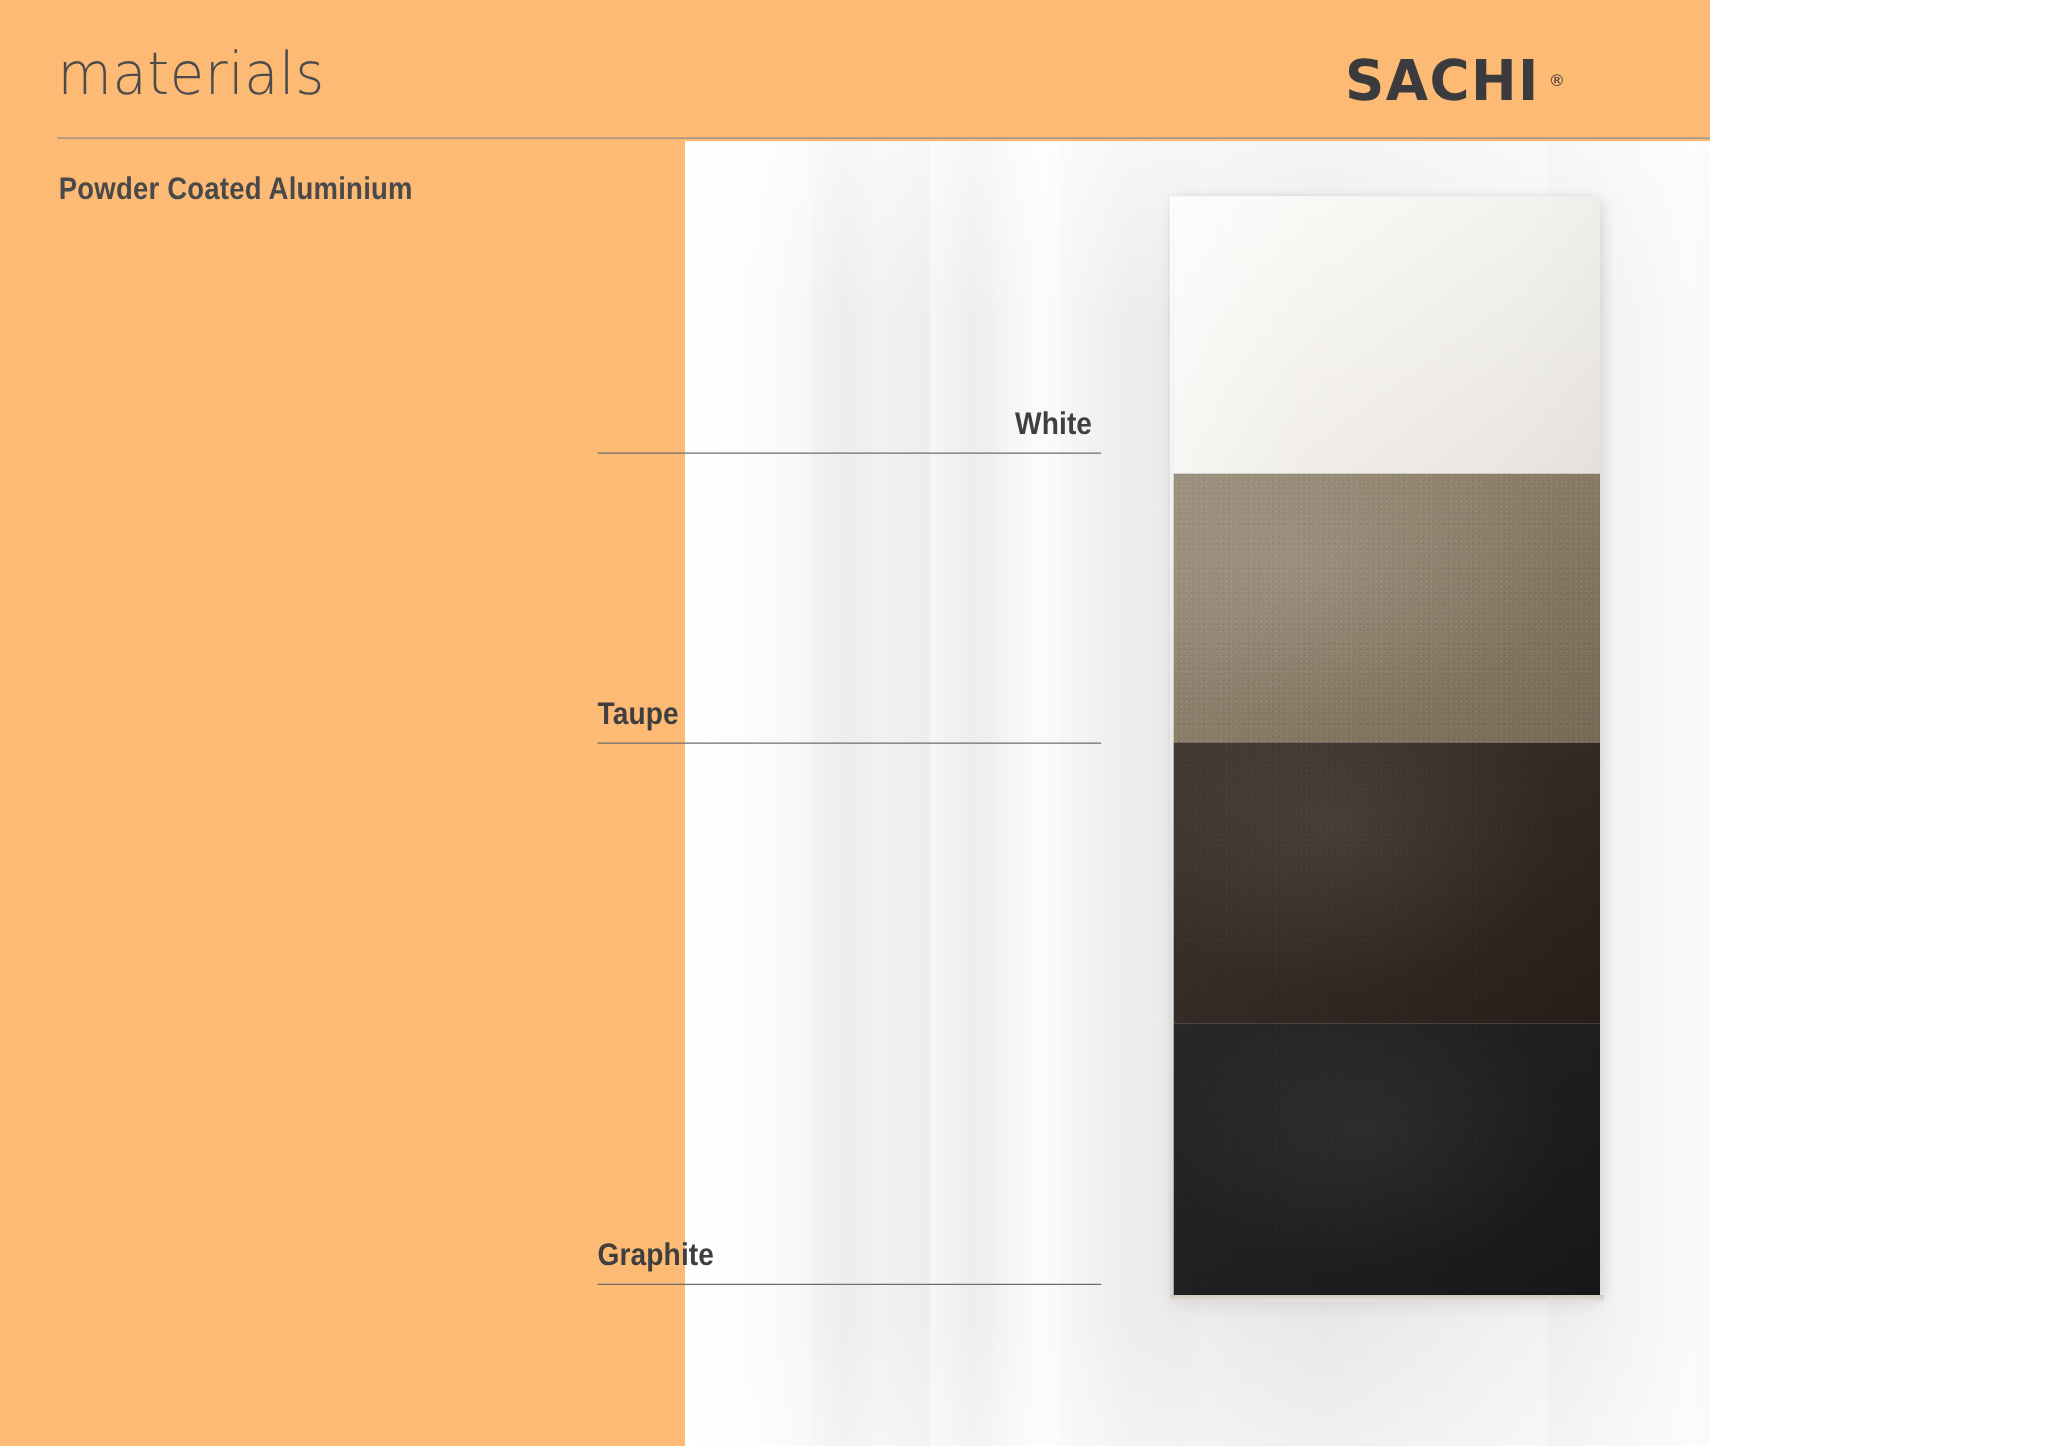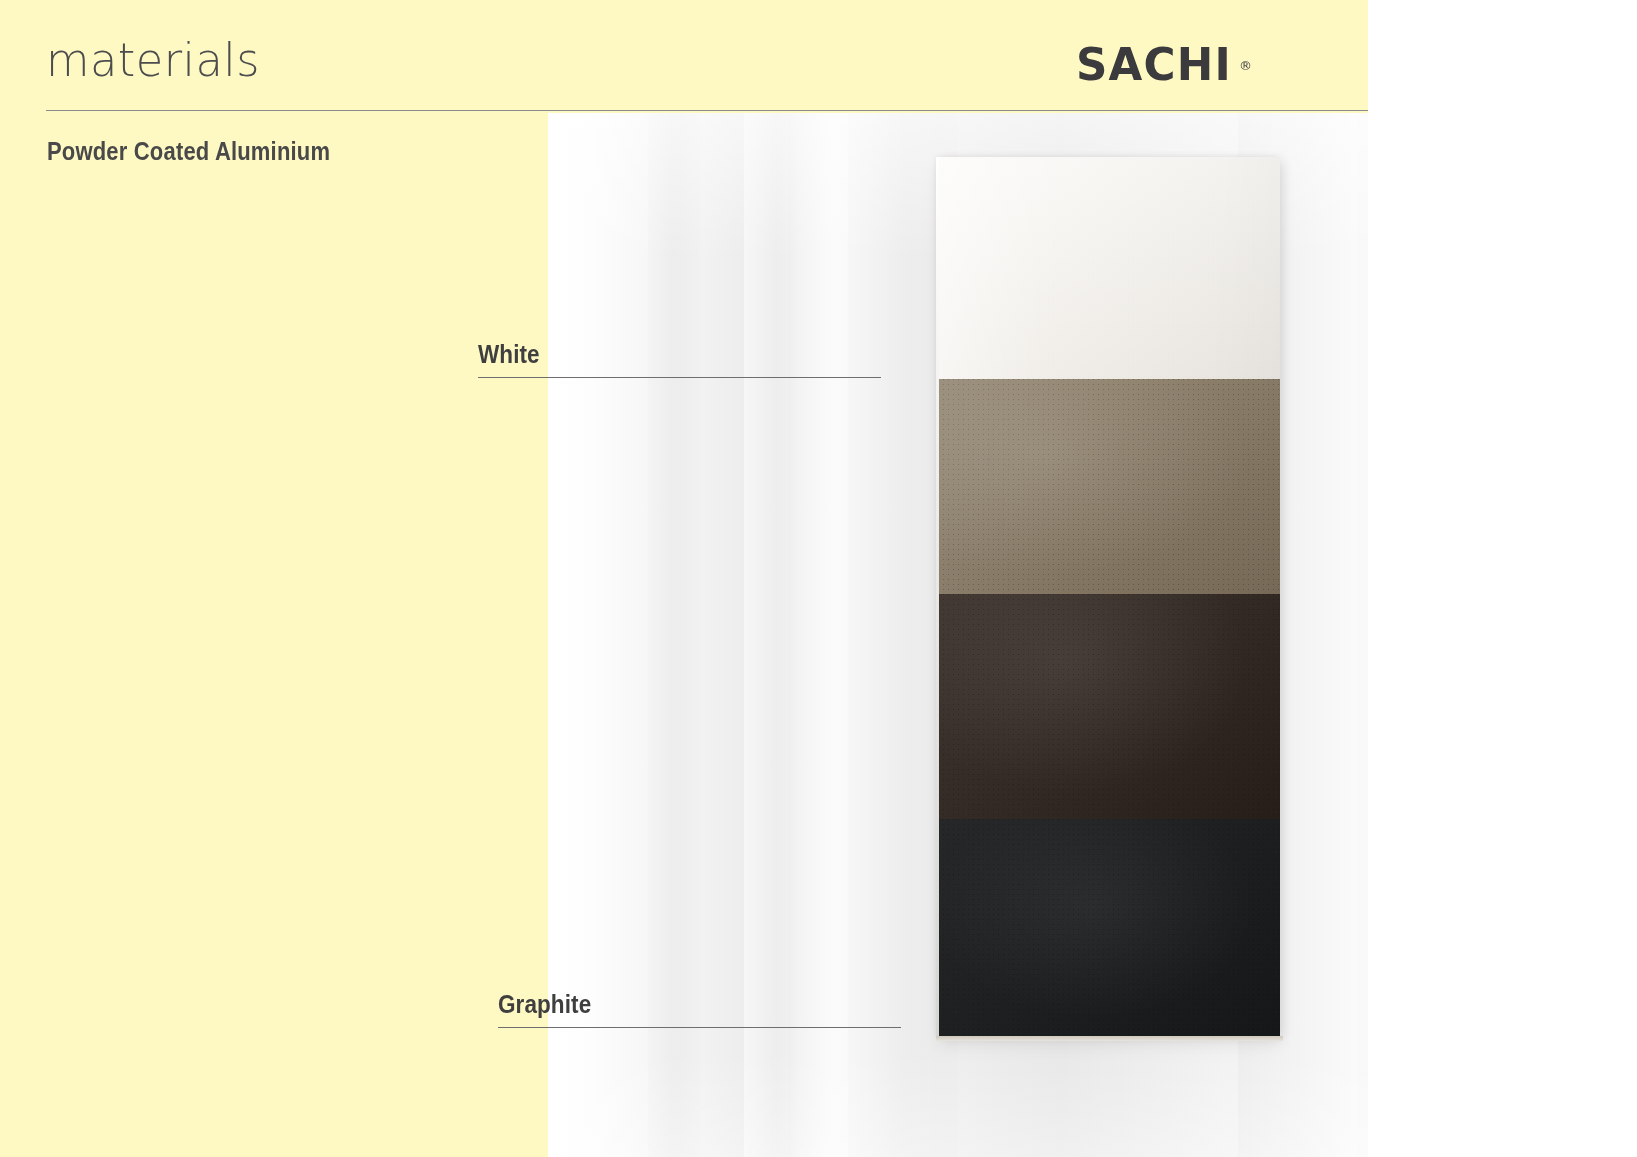--- a/index.html
+++ b/index.html
@@ -11,21 +11,21 @@
   body {
     font-family: "Liberation Sans", sans-serif;
     -webkit-font-smoothing: antialiased;
   }
 
   #page {
     position: relative;
     width: 1368px;
     height: 1157px;
     overflow: hidden;
-    background: #fef9c3;
+    background: #fdba74;
   }
 
   
   .photo-backdrop {
     position: absolute;
     left: 548px;
     top: 113px;
     width: 1089px;
     height: 1044px;
     background:
@@ -231,24 +231,24 @@
     transform-origin: left center;
     display: inline-block;
     line-height: 1.1;
   }
   .label-row .rule {
     margin-top: 8px;
     width: 403px;
     height: 1px;
     background: #6e6e70;
   }
-  .row-white  { top: 341px; }
+  .row-white  { top: 326px; text-align: right; }
   .row-taupe  { top: 558px; }
   .row-lava   { top: 774px; }
-  .row-graph  { top: 991px; margin-left: 20px; }
+  .row-graph  { top: 991px; }
 </style>
 </head>
 <body>
 
 <div id="page">
 
   <div class="photo-backdrop">
     <div class="wall-band b1"></div>
     <div class="wall-band b2"></div>
     <div class="wall-band b3"></div>
@@ -290,20 +290,24 @@
     </div>
 
     <div class="stack-edge-bottom"></div>
   </div>
 
   <div class="label-row row-white">
     <span class="lbl">White</span>
     <div class="rule"></div>
   </div>
 
+  <div class="label-row row-taupe">
+    <span class="lbl">Taupe</span>
+    <div class="rule"></div>
+  </div>
 
 
   <div class="label-row row-graph">
     <span class="lbl">Graphite</span>
     <div class="rule"></div>
   </div>
 
 </div>
 
 </body></html>

